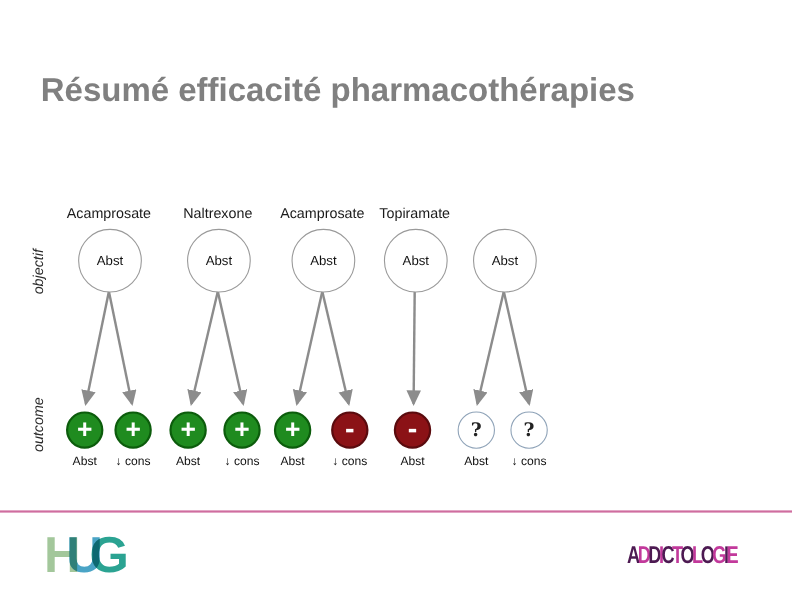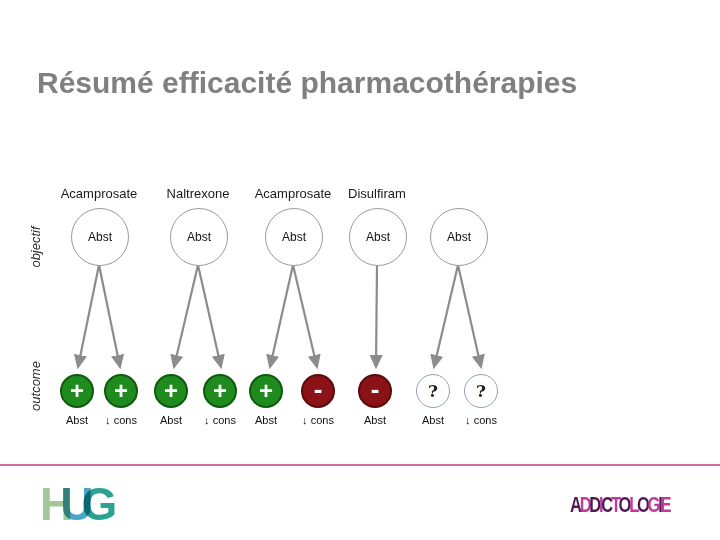--- a/index.html
+++ b/index.html
@@ -103,21 +103,21 @@
       <line x1="293" y1="265" x2="317" y2="367" marker-end="url(#ah)"></line>
       <line x1="377" y1="265" x2="376" y2="367" marker-end="url(#ah)"></line>
       <line x1="458" y1="265" x2="434" y2="367" marker-end="url(#ah)"></line>
       <line x1="458" y1="265" x2="481" y2="367" marker-end="url(#ah)"></line>
     </g>
   </svg>
 
   <div class="drug-name" style="left:39px">Acamprosate</div>
   <div class="drug-name" style="left:138px">Naltrexone</div>
   <div class="drug-name" style="left:233px">Acamprosate</div>
-  <div class="drug-name" style="left:317px">Disulfiram</div>
+  <div class="drug-name" style="left:317px">Topiramate</div>
 
   <div class="obj-node" style="left:71px">Abst</div>
   <div class="obj-node" style="left:170px">Abst</div>
   <div class="obj-node" style="left:265px">Abst</div>
   <div class="obj-node" style="left:349px">Abst</div>
   <div class="obj-node" style="left:430px">Abst</div>
 
   <div class="out-node pos" style="left:60px">+</div>
   <div class="out-node pos" style="left:104px">+</div>
   <div class="out-node pos" style="left:154px">+</div>

